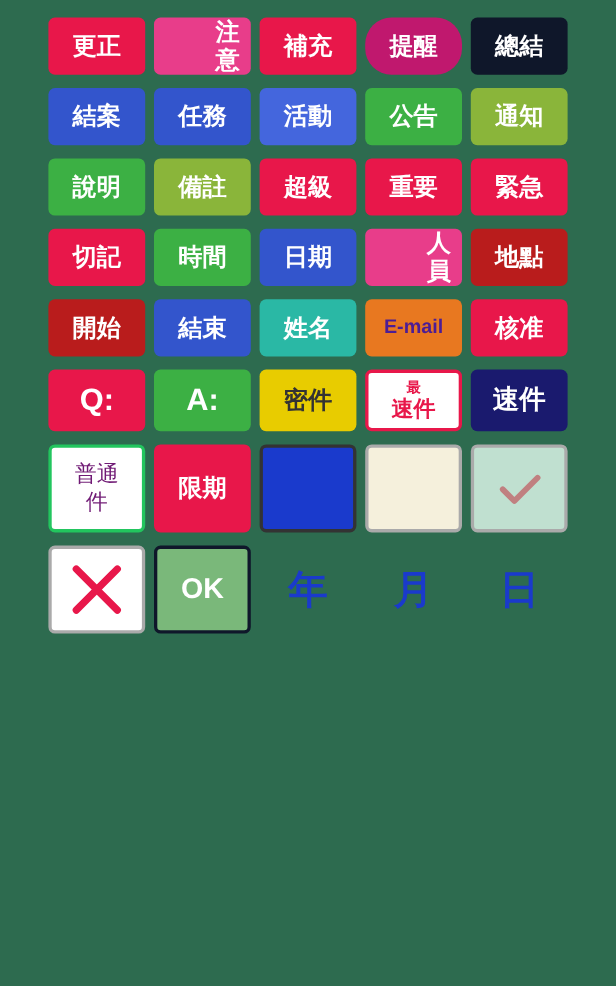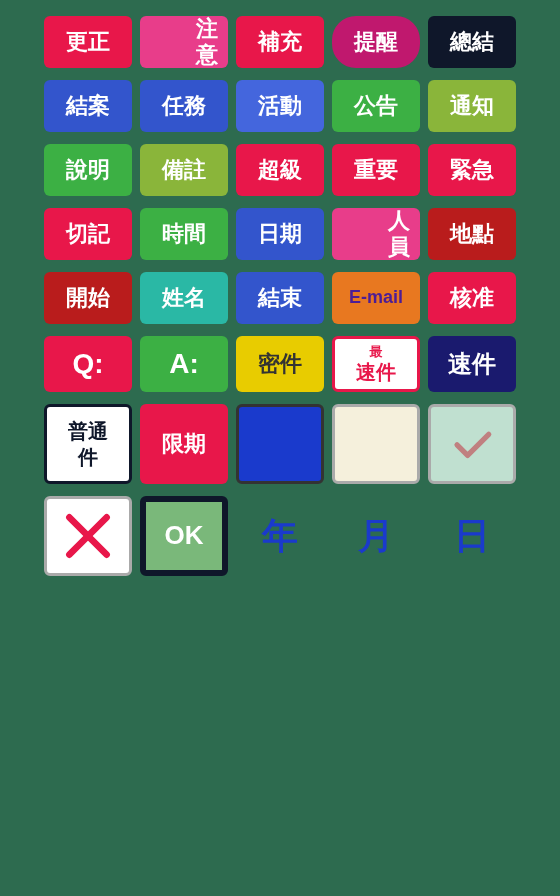--- a/index.html
+++ b/index.html
@@ -183,25 +183,25 @@
   </div>
   <div class="badge purple">
     <span>地點</span>
   </div>
 </div>
 
 <div class="row">
   <div class="badge purple">
     <span>開始</span>
   </div>
+  <div class="badge blue">
+    <span>結束</span>
+  </div>
   <div class="badge teal">
     <span>姓名</span>
-  </div>
-  <div class="badge blue">
-    <span>結束</span>
   </div>
   <div class="badge badge-email" style="background-color:#e87820; font-size:18px;">
     <span>E-mail</span>
   </div>
   <div class="badge red">
     <span>核准</span>
   </div>
 </div>
 
 <div class="row">
@@ -217,21 +217,21 @@
   <div class="badge badge-fastest" style="width:88px;height:56px;background-color:white;border:3px solid #e8174a;color:#e8174a;flex-direction:column;font-size:20px;font-weight:bold;">
     <span style="font-size:13px;">最</span>
     <span style="font-size:20px;">速件</span>
   </div>
   <div class="badge" style="background-color:#1a1a6e;color:white;width:88px;height:56px;font-size:24px;font-weight:bold;">
     <span>速件</span>
   </div>
 </div>
 
 <div class="row">
-  <div class="badge badge-normal" style="background-color:white;border:3px solid #0f172a;color:#0f172a;width:88px;height:80px;font-size:20px;font-weight:bold;flex-direction:column;">
+  <div class="badge badge-normal" style="background-color:white;border:3px solid #22c55e;color:#701a75;width:88px;height:80px;font-size:20px;font-weight:normal;flex-direction:column;">
     <span>普通</span>
     <span>件</span>
   </div>
   <div class="badge red" style="width:88px;height:80px;font-size:22px;">
     <span>限期</span>
   </div>
   <div class="badge badge-solid-blue" style="background-color:#1a3acc;border:3px solid #333;width:88px;height:80px;">
   </div>
   <div class="badge badge-bordered-beige" style="background-color:#f5f0dc;border:3px solid #aaa;width:88px;height:80px;">
   </div>
@@ -242,21 +242,21 @@
   </div>
 </div>
 
 <div class="row">
   <div class="badge badge-x" style="background-color:white;border:3px solid #aaa;width:88px;height:80px;">
     <svg class="x-svg" viewBox="0 0 60 60">
       <line x1="10" y1="10" x2="50" y2="50" style="stroke:#e8174a;stroke-width:7;stroke-linecap:round;"></line>
       <line x1="50" y1="10" x2="10" y2="50" style="stroke:#e8174a;stroke-width:7;stroke-linecap:round;"></line>
     </svg>
   </div>
-  <div class="badge badge-ok" style="background-color:#7ab87a;border:6px solid #0f172a;color:white;width:88px;height:80px;font-size:26px;font-weight:bold;">
+  <div class="badge badge-ok" style="background-color:#7ab87a;border:3px solid #0f172a;color:white;width:88px;height:80px;font-size:26px;font-weight:bold;">
     <span>OK</span>
   </div>
   <div class="badge badge-year" style="background:transparent;color:#1a3acc;font-size:36px;font-weight:bold;width:88px;height:80px;">
     <span>年</span>
   </div>
   <div class="badge badge-month" style="background:transparent;color:#1a3acc;font-size:36px;font-weight:bold;width:88px;height:80px;">
     <span>月</span>
   </div>
   <div class="badge badge-day" style="background:transparent;color:#1a3acc;font-size:36px;font-weight:bold;width:88px;height:80px;">
     <span>日</span>

